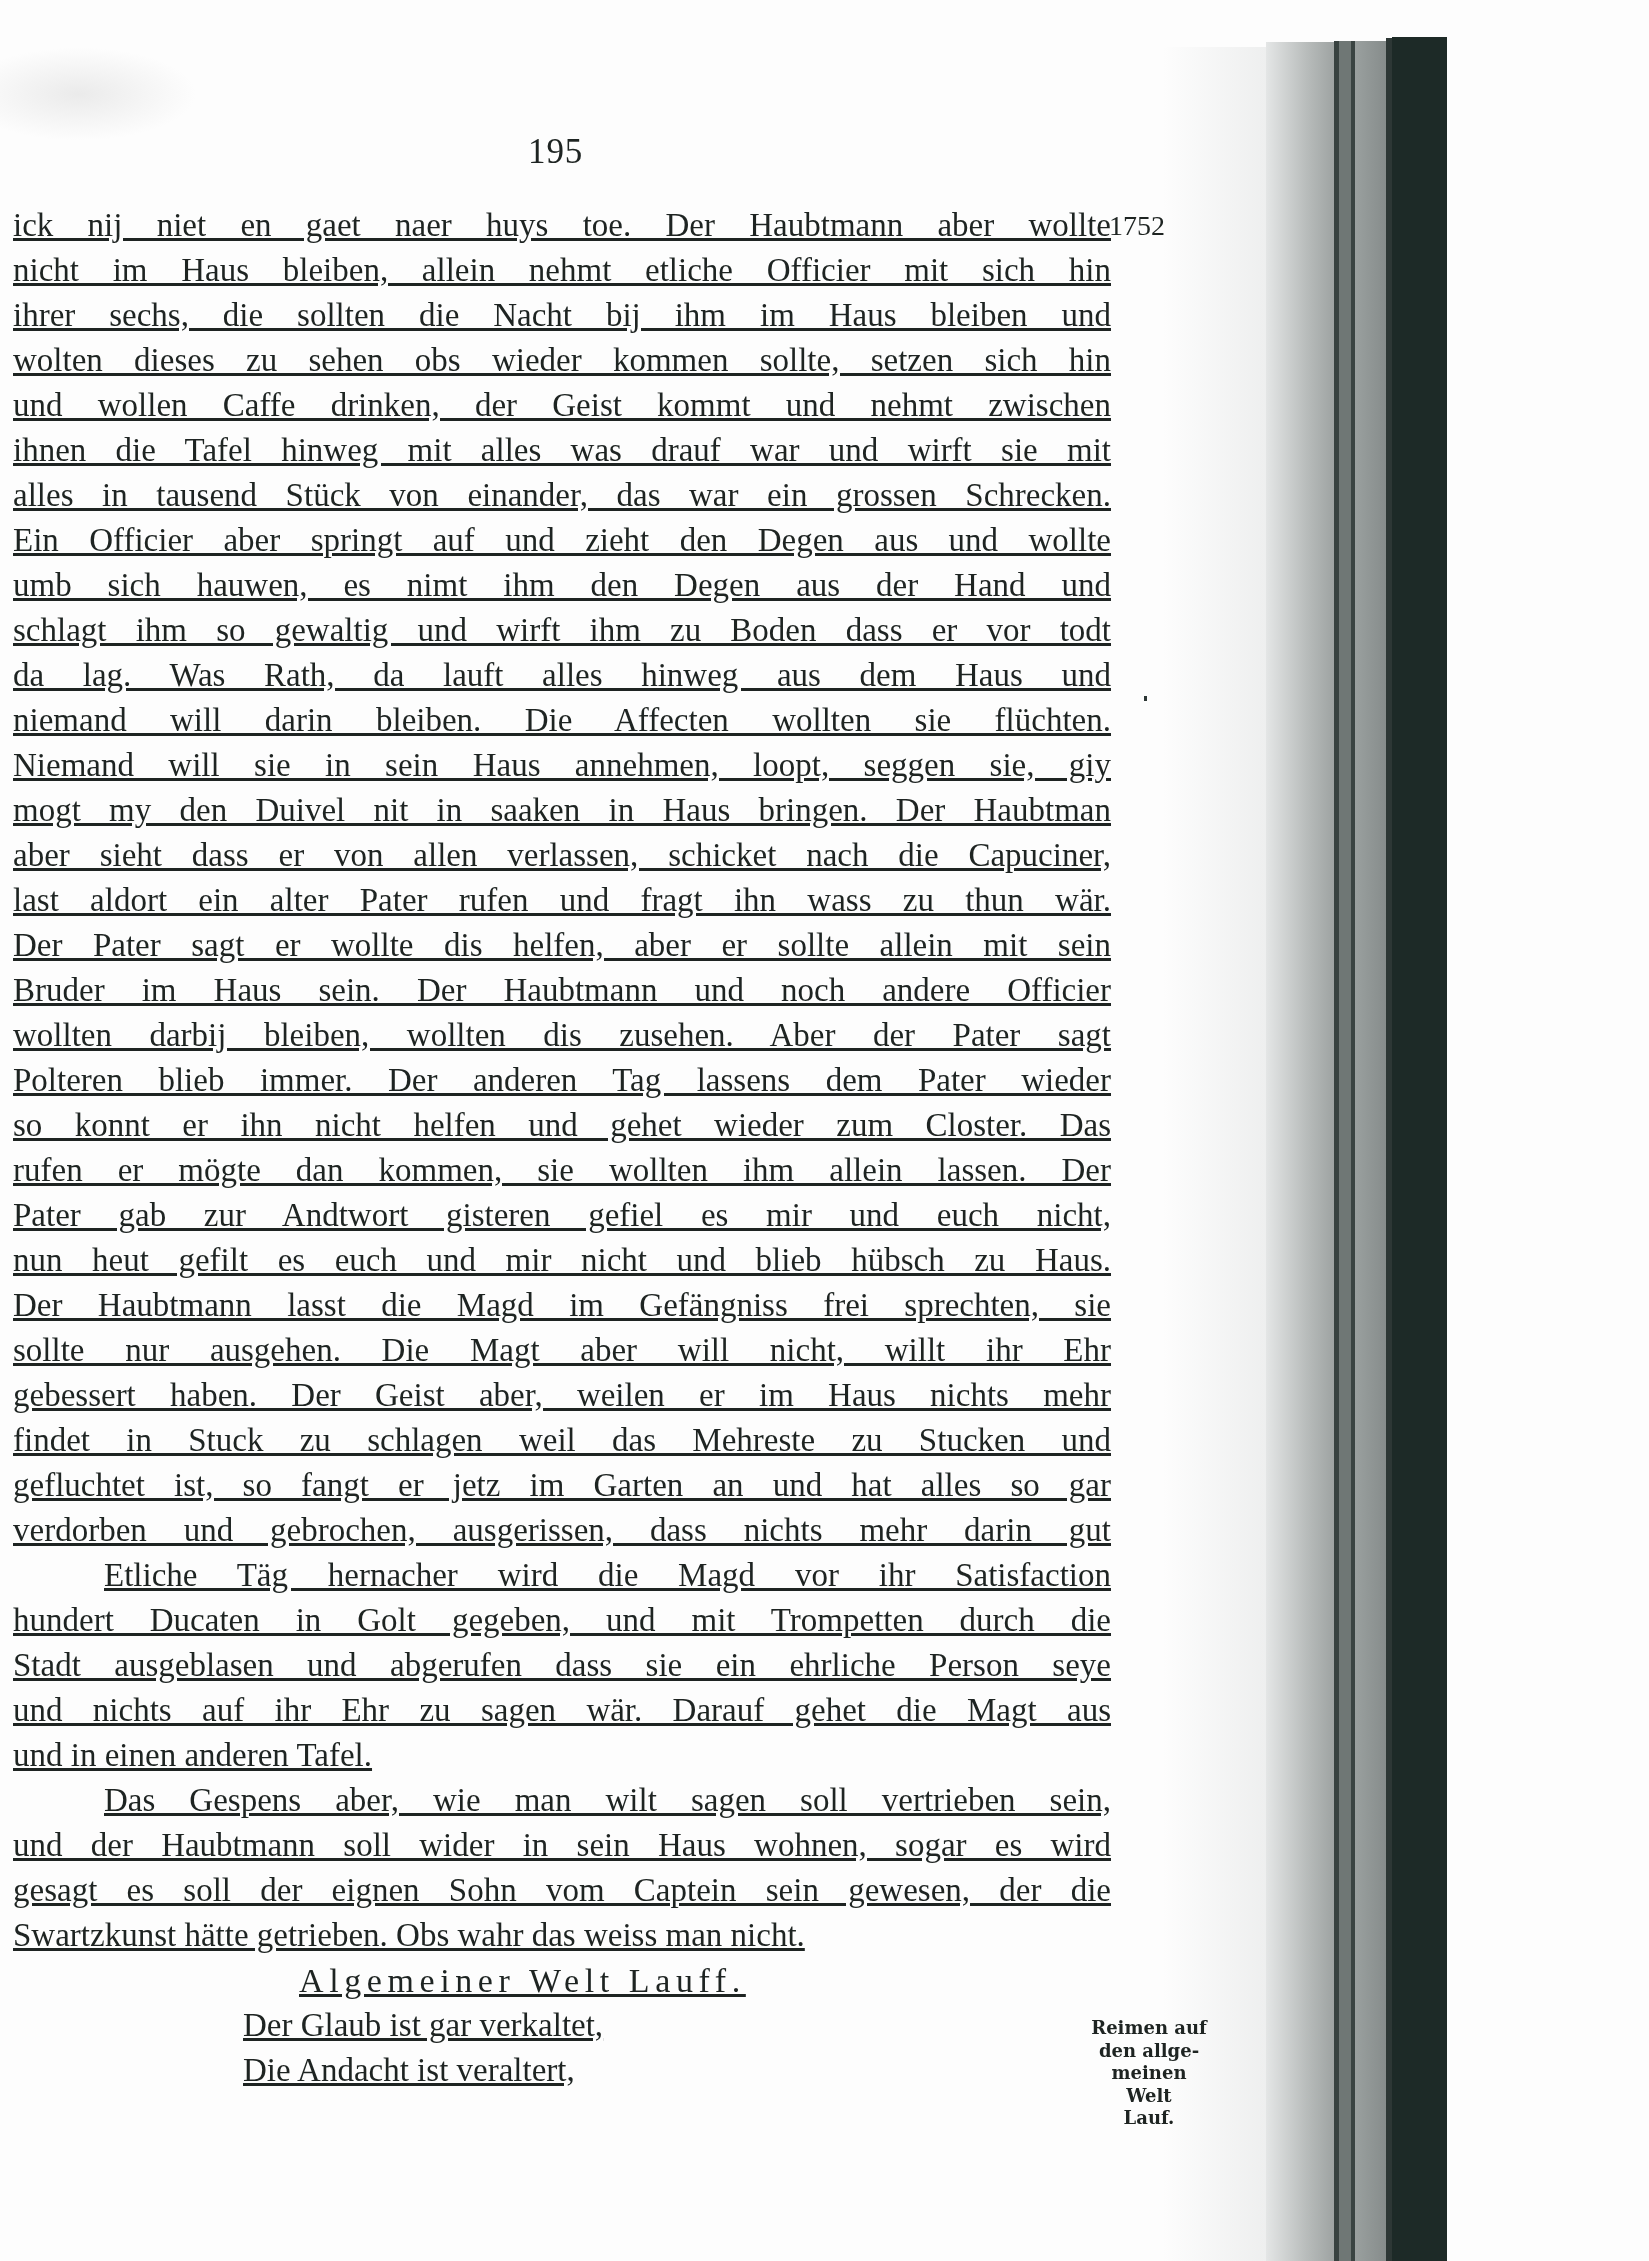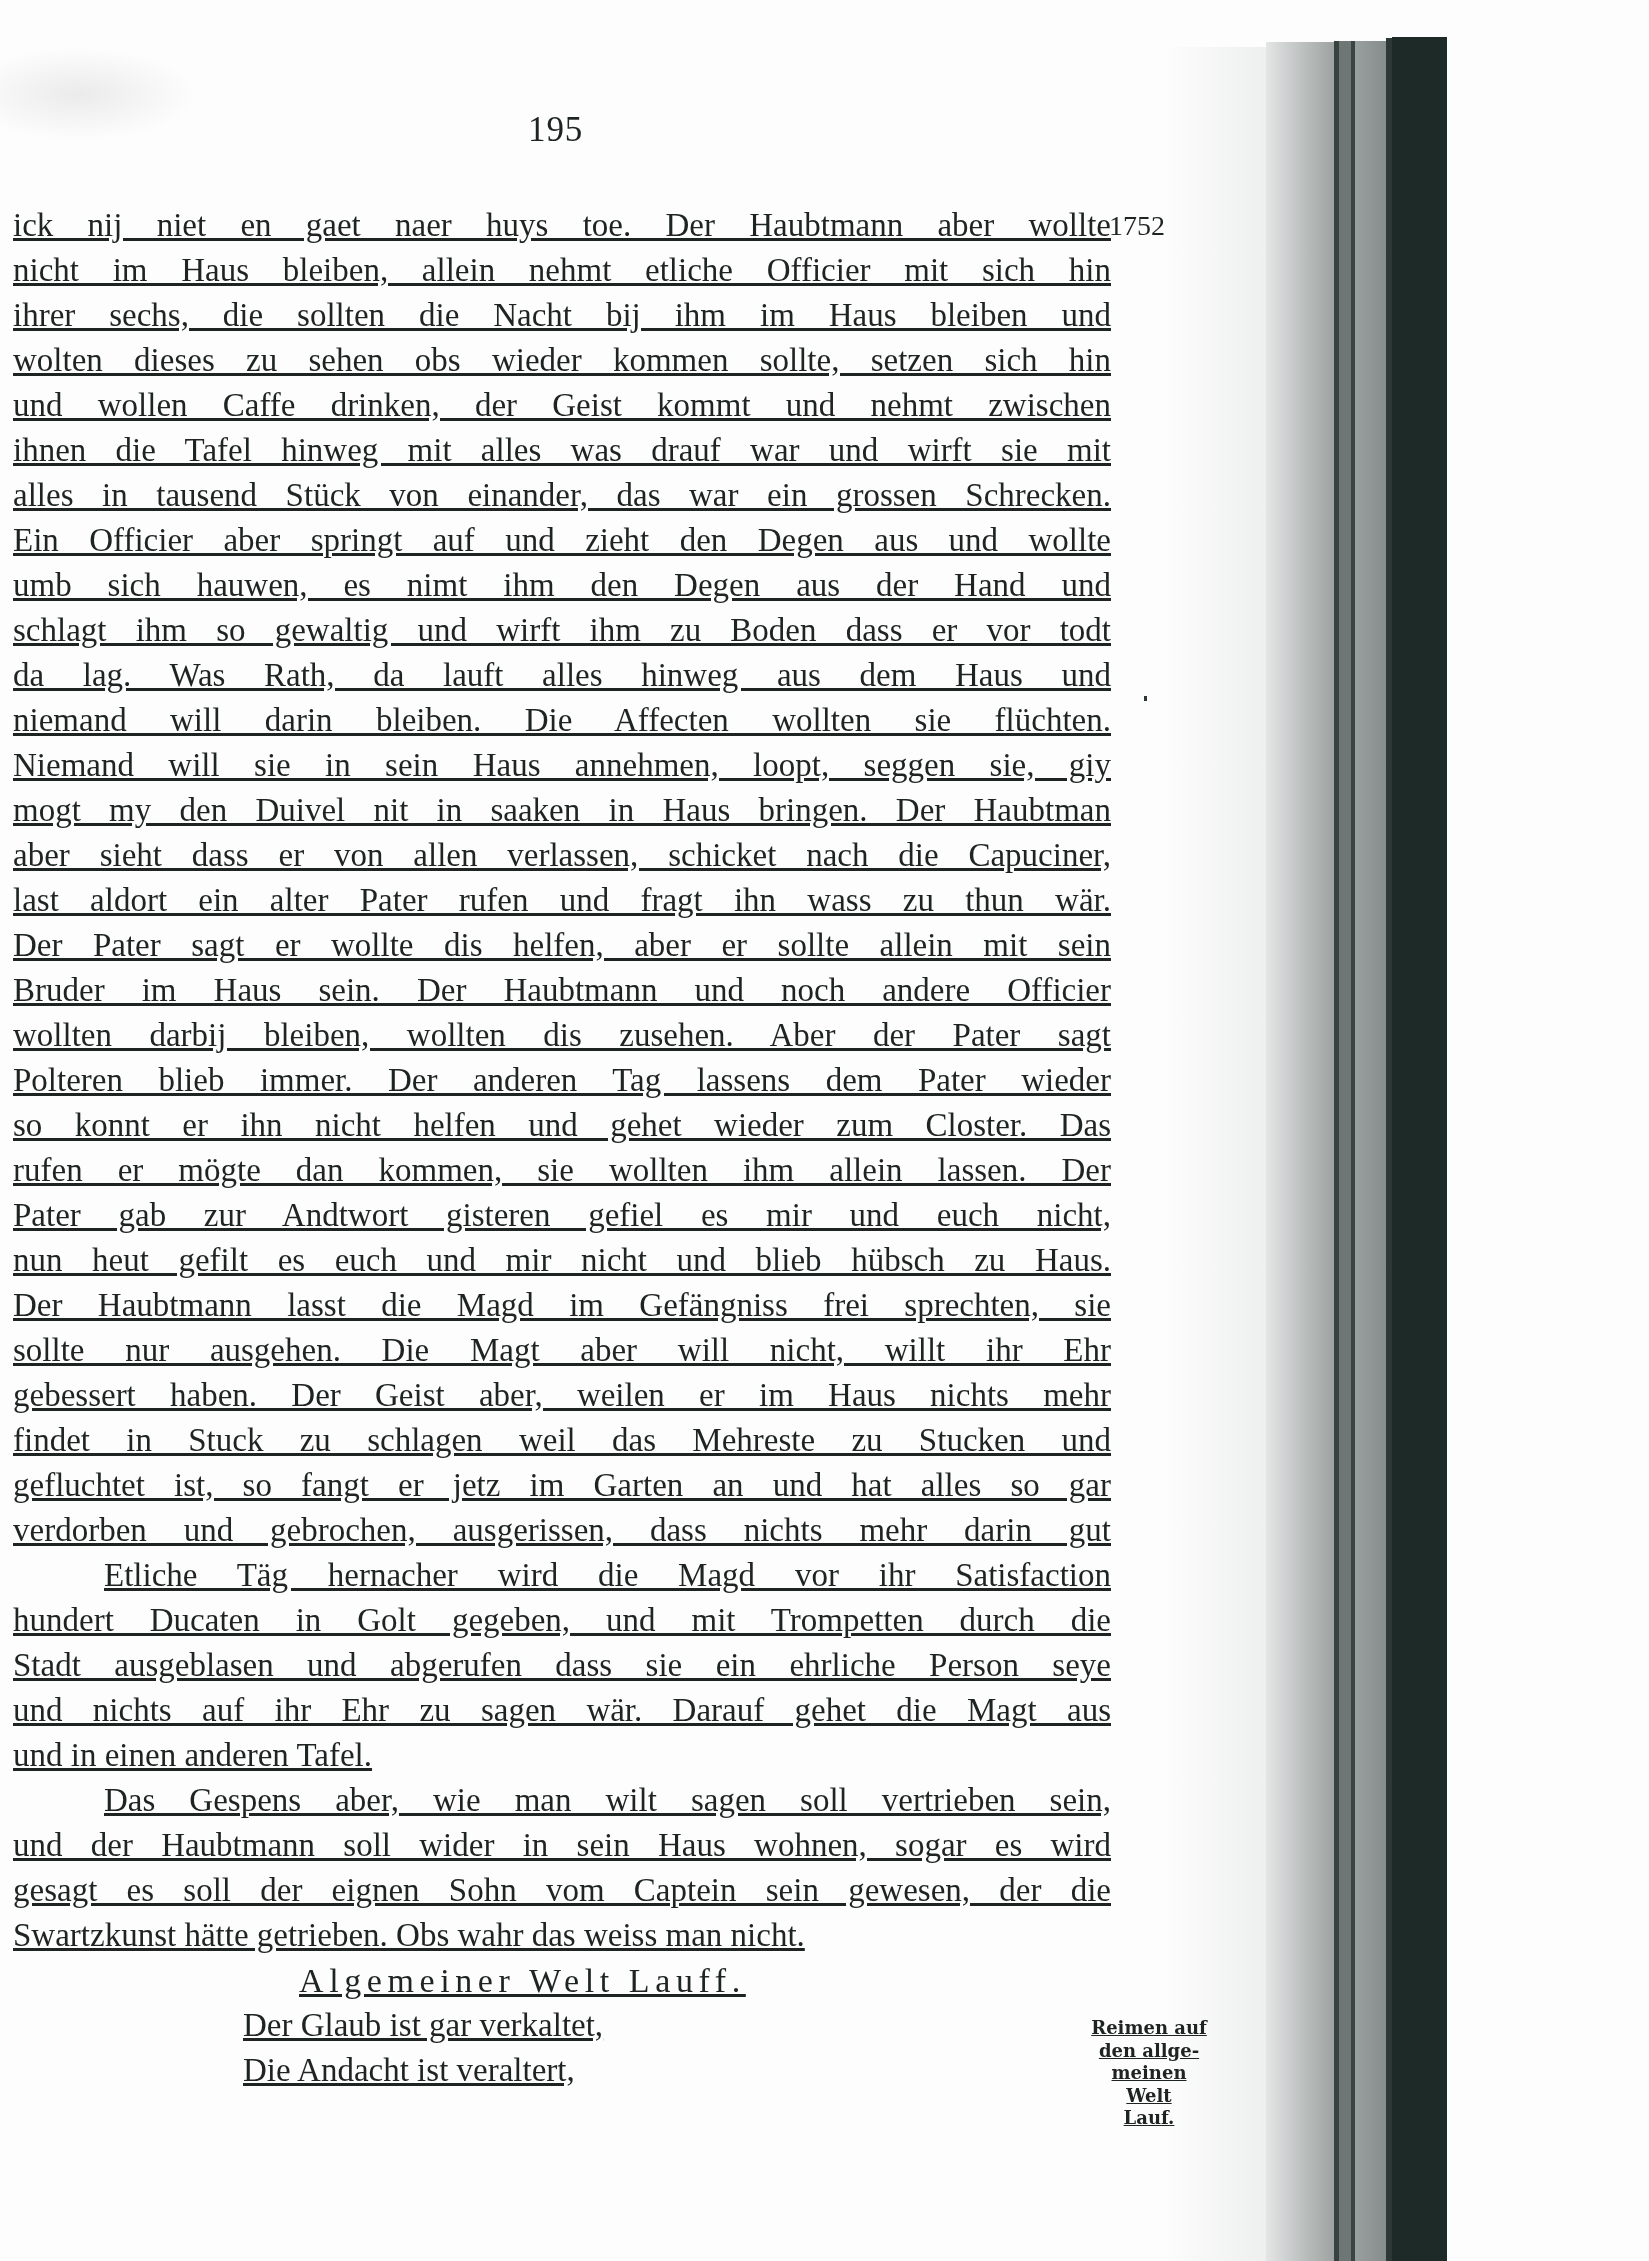--- a/index.html
+++ b/index.html
@@ -34,21 +34,21 @@
     position: absolute; top: 41px; bottom: 0; left: 1355px; width: 33px;
     background: linear-gradient(to right, #9aa09f, #858b8a);
   }
   .edge-line-c { position: absolute; top: 38px; bottom: 0; left: 1386px; width: 7.5px; background: #2d3735; }
   .cover-band {
     position: absolute; top: 37px; bottom: 0; left: 1392px; width: 55px;
     background: #1d2a27;
   }
 
   .page-number {
-    position: absolute; left: 528px; top: 110px;
+    position: absolute; left: 528px; top: 132px;
     font-size: 35px; letter-spacing: 0.9px;
   }
   .body-text {
     position: absolute; left: 13px; top: 203px; width: 1098px;
   }
   .line {
     display: block; height: 45px; line-height: 45px;
     font-size: 33px; white-space: nowrap;
     text-align: justify; text-align-last: justify; text-decoration: underline;
   }
@@ -62,21 +62,21 @@
 
   .margin-year {
     position: absolute; left: 1109px; top: 203px;
     line-height: 45px; font-size: 28px; text-align: right;
   }
   .margin-note {
     position: absolute; left: 1088px; top: 2017px; width: 122px;
     text-align: center; font-family: "DejaVu Serif", serif;
     font-weight: bold; font-size: 18px; line-height: 22.5px;
   }
-  .margin-note span { display: block; text-decoration: underline; }
+  .margin-note span { display: block; }
   .stray-dot {
     position: absolute; left: 1144px; top: 696px; width: 2.8px; height: 4.7px; background: #2d3735;
   }
 </style>
 </head>
 <body>
 
 <div class="page-scan">
   <div class="top-smudge"></div>
   <div class="gutter-shade"></div>

